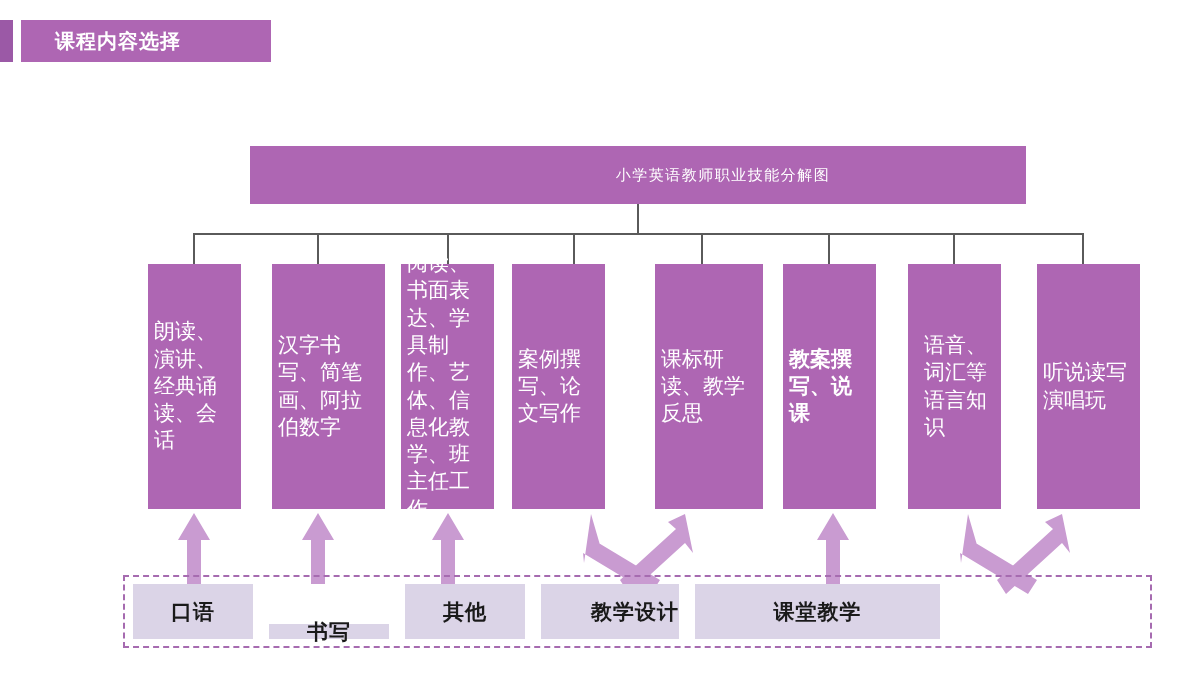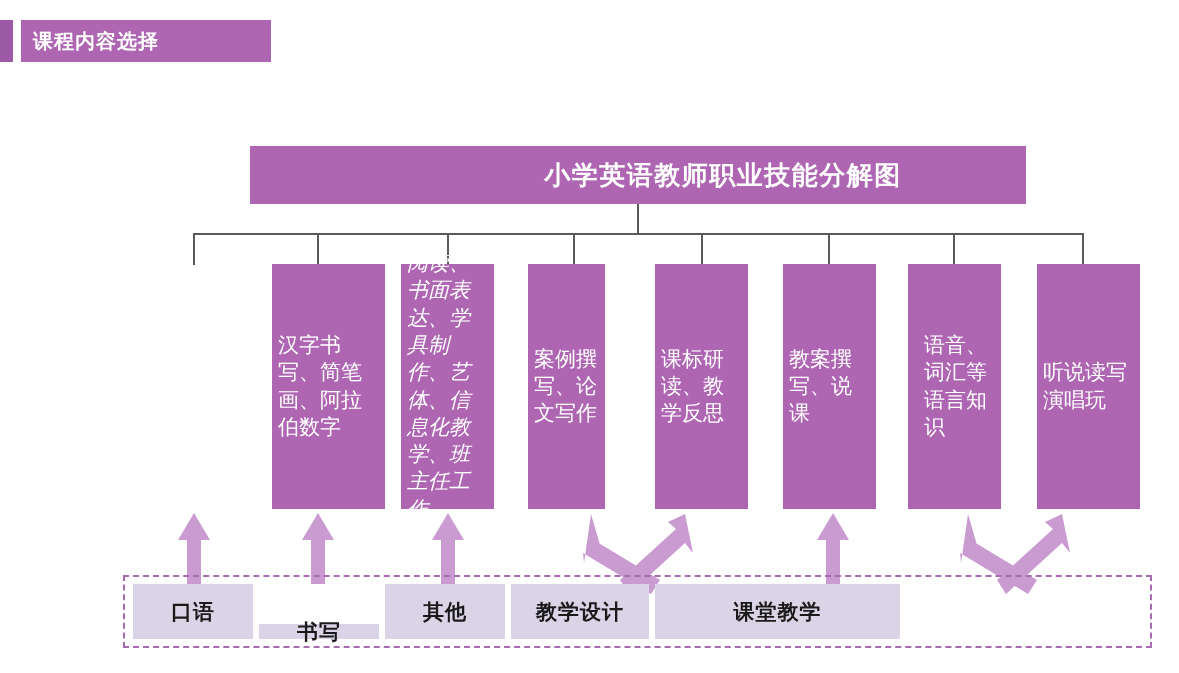--- a/index.html
+++ b/index.html
@@ -35,40 +35,40 @@
     height: 42px;
     background: #AE66B3;
     display: flex;
     align-items: center;
   }
   .header-text {
     color: #ffffff;
     font-size: 20px;
     font-weight: bold;
     letter-spacing: 1px;
-    padding-left: 12px;
+    padding-left: 34px;
     font-family: "Liberation Sans", "DejaVu Sans", sans-serif;
   }
 
   
   .root-box {
     position: absolute;
     left: 250px;
     top: 146px;
     width: 776px;
     height: 58px;
     background: #AE66B3;
     display: flex;
     align-items: center;
     justify-content: center;
   }
   .root-text {
     color: #ffffff;
-    font-size: 26px;
-    font-weight: bold;
+    font-size: 15px;
+    font-weight: normal;
     letter-spacing: 1.5px;
     padding-left: 170px;
     font-family: "Liberation Sans", "DejaVu Sans", sans-serif;
   }
 
   
   .conn {
     position: absolute;
     background: #5A5A5A;
   }
@@ -116,21 +116,21 @@
     border: 2px dashed #A66BB0;
     box-sizing: border-box;
   }
   .band-inner {
     position: absolute;
     left: 133px;
     top: 584px;
     width: 1013px;
     height: 55px;
     display: flex;
-    gap: 6px;
+    gap: 16px;
   }
   .band-cell {
     background: #DBD4E7;
     display: flex;
     align-items: center;
     justify-content: center;
   }
   .band-cell-text {
     color: #1a1a1a;
     font-size: 21px;
@@ -159,33 +159,36 @@
 
   <div class="conn conn-v" style="left:193px; top:233px; height:32px;"></div>
   <div class="conn conn-v" style="left:317px; top:233px; height:32px;"></div>
   <div class="conn conn-v" style="left:447px; top:233px; height:32px;"></div>
   <div class="conn conn-v" style="left:573px; top:233px; height:32px;"></div>
   <div class="conn conn-v" style="left:701px; top:233px; height:32px;"></div>
   <div class="conn conn-v" style="left:828px; top:233px; height:32px;"></div>
   <div class="conn conn-v" style="left:953px; top:233px; height:32px;"></div>
   <div class="conn conn-v" style="left:1082px; top:233px; height:32px;"></div>
 
+  <div class="leaf" style="left:148px; width:93px;">
+    <span class="leaf-text">朗读、演讲、经典诵读、会话</span>
+  </div>
   <div class="leaf" style="left:272px; width:113px;">
     <span class="leaf-text">汉字书写、简笔画、阿拉伯数字</span>
   </div>
-  <div class="leaf" style="left:401px; width:93px;font-style:italic;">
+  <div class="leaf" style="left:401px; width:93px;">
     <span class="leaf-text">阅读、书面表达、学具制作、艺体、信息化教学、班主任工作</span>
   </div>
-  <div class="leaf" style="left:528px; width:77px;">
+  <div class="leaf" style="left:512px; width:93px;">
     <span class="leaf-text">案例撰写、论文写作</span>
   </div>
-  <div class="leaf" style="left:655px; width:93px;justify-content:center;">
+  <div class="leaf" style="left:655px; width:108px;justify-content:center;">
     <span class="leaf-text">课标研读、教学反思</span>
   </div>
-  <div class="leaf" style="left:783px; width:93px;">
+  <div class="leaf" style="left:783px; width:93px;font-weight:bold;">
     <span class="leaf-text">教案撰写、说课</span>
   </div>
   <div class="leaf" style="left:908px; width:93px;padding-left:16px;">
     <span class="leaf-text">语音、词汇等语言知识</span>
   </div>
   <div class="leaf" style="left:1037px; width:103px;">
     <span class="leaf-text">听说读写演唱玩</span>
   </div>
 
   <svg class="arrow-layer" viewBox="0 0 1179 673" xmlns="http://www.w3.org/2000/svg">
@@ -213,21 +216,21 @@
   <div class="band-inner">
     <div class="band-cell" style="width:120px;">
       <span class="band-cell-text">口语</span>
     </div>
     <div class="band-cell" style="width:120px;margin-top:40px;">
       <span class="band-cell-text">书写</span>
     </div>
     <div class="band-cell" style="width:120px;">
       <span class="band-cell-text">其他</span>
     </div>
-    <div class="band-cell" style="width:138px;">
+    <div class="band-cell" style="width:138px;justify-content:flex-end;">
       <span class="band-cell-text">教学设计</span>
     </div>
     <div class="band-cell" style="width:245px;">
       <span class="band-cell-text">课堂教学</span>
     </div>
   </div>
 
 </div>
 
 </body></html>

